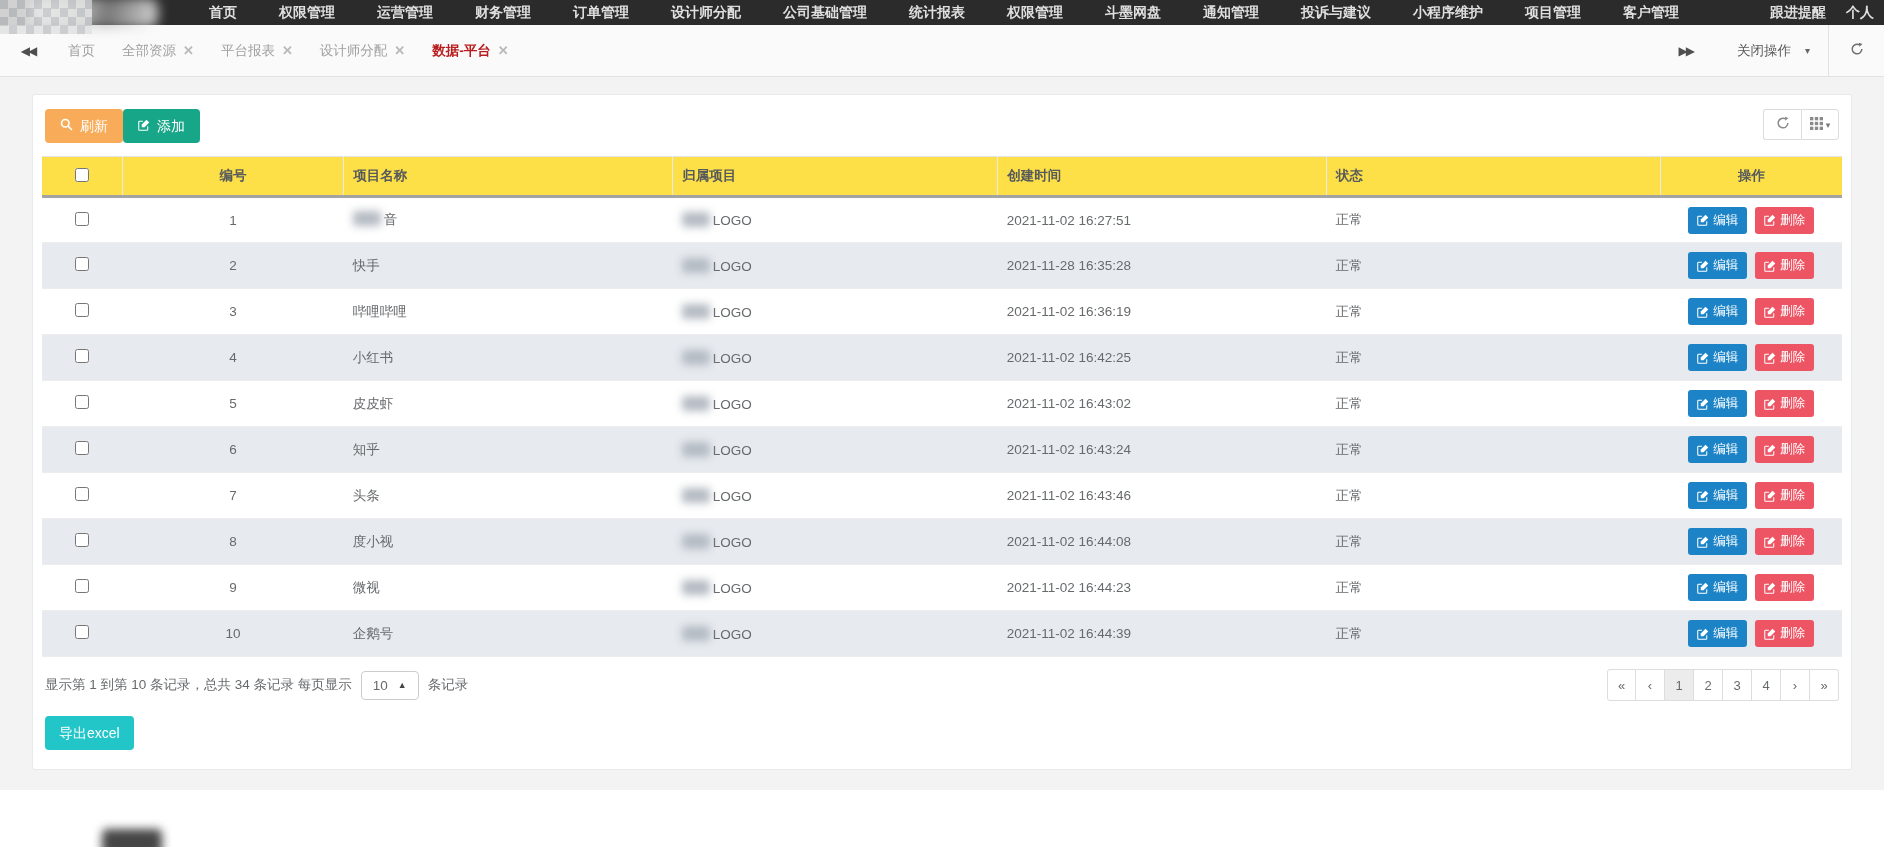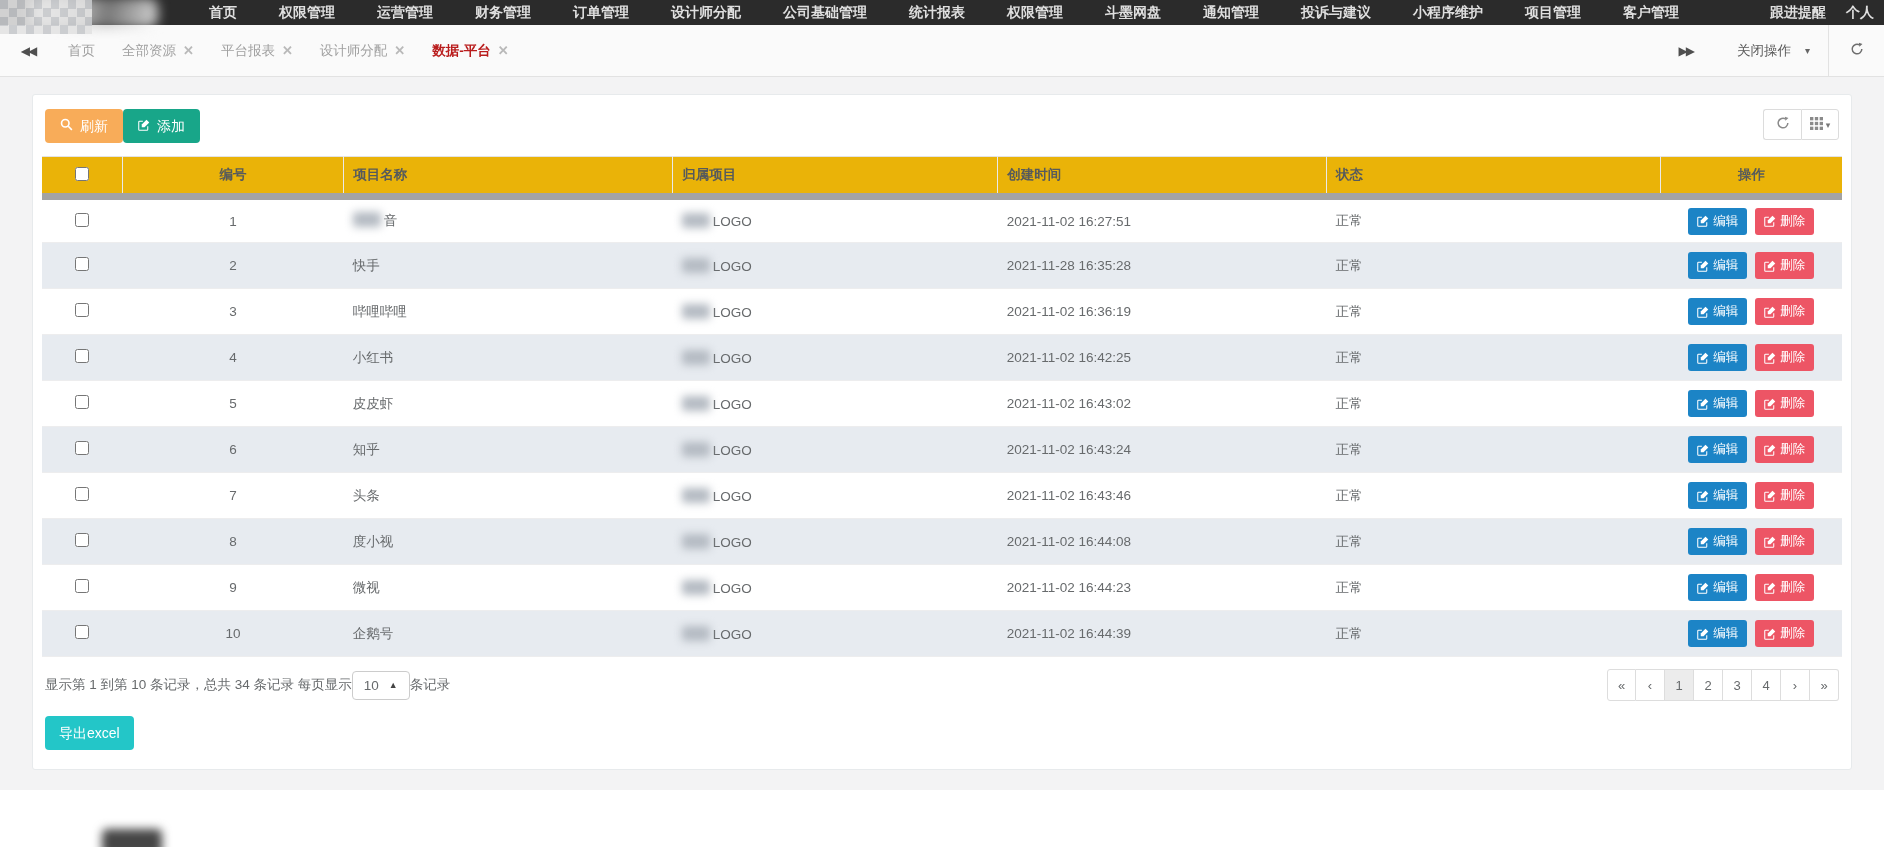--- a/index.html
+++ b/index.html
@@ -43,37 +43,37 @@
   .btn-refresh{background:var(--accent-orange,#f8ac59)}
   .btn-add{background:var(--accent-green,#18a689);}
   .view-group{margin-left:auto;display:flex}
   .icon-btn{width:38px;height:31px;background:#fff;border:1px solid #dcdcdc;display:flex;align-items:center;
             justify-content:center;gap:3px;cursor:pointer;color:#8a8a8a}
   .icon-btn.left{border-radius:3px 0 0 3px;border-right:none}
   .icon-btn.right{border-radius:0 3px 3px 0}
   .icon-btn .caret{font-size:9px;color:#777}
 
   table{width:100%;border-collapse:collapse;table-layout:fixed;margin-top:13px}
-  thead th{background:#eab308;height:40px;font-size:13.5px;color:#565a5c;font-weight:700;text-align:left;
-           padding:0 9px;border-top:1px solid #e3e3e4;border-bottom:7px solid #a3a3a3;border-right:1px solid #eaeaea}
+  thead th{background:#fde047;height:40px;font-size:13.5px;color:#565a5c;font-weight:700;text-align:left;
+           padding:0 9px;border-top:1px solid #e3e3e4;border-bottom:3px solid #a3a3a3;border-right:1px solid #eaeaea}
   thead th:last-child{border-right:none}
   th.c,td.c{text-align:center}
   tbody td{height:46px;font-size:13.5px;color:#676a6c;padding:0 9px;border-bottom:1px solid #ededee;
            white-space:nowrap;overflow:hidden}
   tbody tr:nth-child(even){background:var(--stripe,#e7ebf0)}
   input[type=checkbox]{width:14px;height:14px;cursor:pointer}
   .blur-block{display:inline-block;width:28px;height:15px;background:#b4bac2;border-radius:2px;
               filter:blur(4px);vertical-align:-2px;margin-right:3px}
   .row-btn{display:inline-flex;align-items:center;gap:4px;border:none;border-radius:3px;color:#fff;
            font-size:12.5px;padding:6px 9px;cursor:pointer;font-family:Liberation Serif, serif;line-height:15px}
   .row-btn.edit{background:var(--accent-blue,#1c84c6)}
   .row-btn.del{background:var(--accent-red,#ed5565);margin-left:8px}
 
   .pagi{display:flex;align-items:center;margin-top:12px;padding:0 3px}
-  .pagi-info{font-size:13.5px;color:#676a6c;display:flex;align-items:center;}
+  .pagi-info{font-size:13.5px;color:#676a6c;display:flex;align-items:center;gap:9px}
   .page-size{border:1px solid #ccc;border-radius:4px;background:#fff;padding:6px 11px;display:inline-flex;
              align-items:center;gap:10px;font-size:13.5px;color:#676a6c;cursor:pointer}
   .page-size .caret{font-size:9px;color:#444}
   .pager{margin-left:auto;display:flex}
   .page-btn{min-width:29px;height:32px;padding:0 9px;display:flex;align-items:center;justify-content:center;
             border:1px solid #ddd;border-left:none;background:#fff;color:#676a6c;font-size:13px;cursor:pointer;font-family:inherit}
   .page-btn.first{border-left:1px solid #ddd;border-radius:3px 0 0 3px}
   .page-btn.last{border-radius:0 3px 3px 0}
   .page-btn.active{background:#ececec}
 

